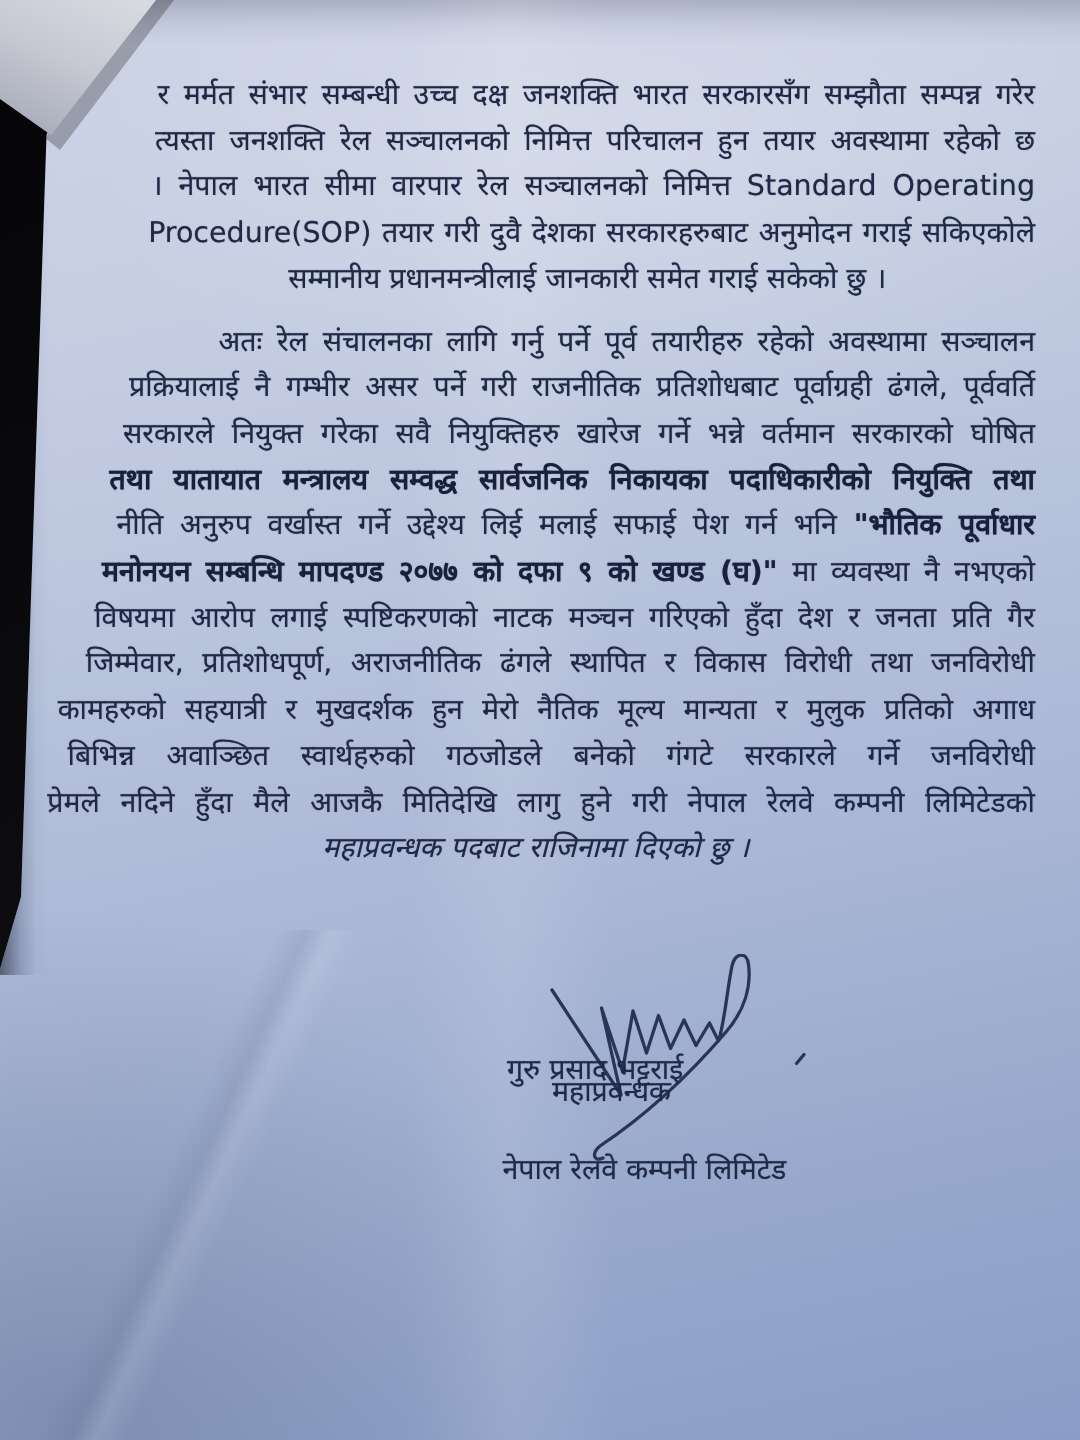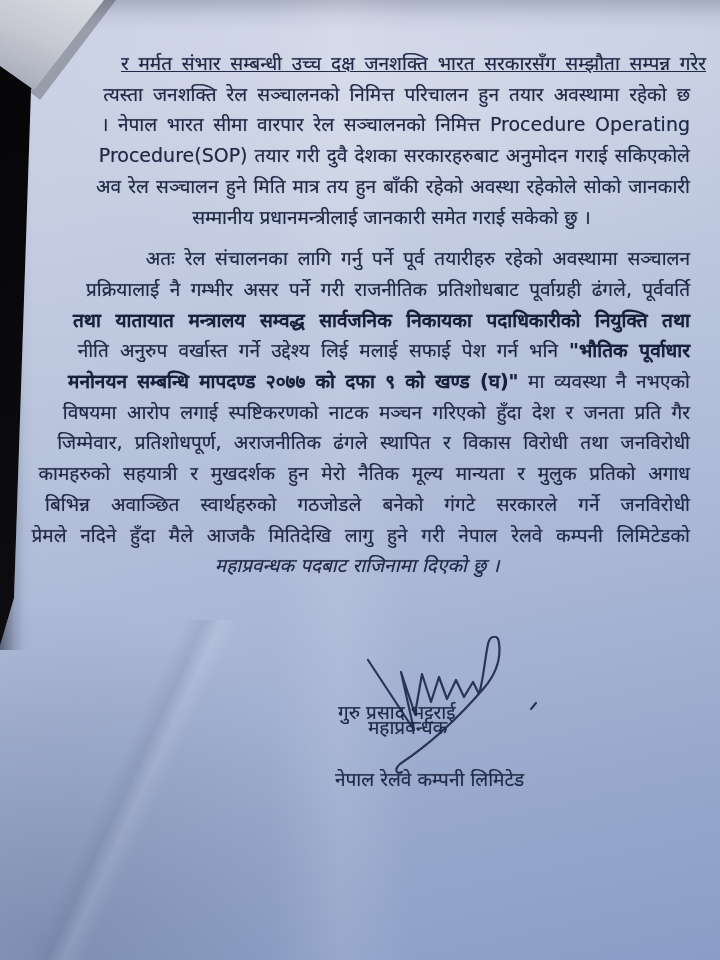--- a/index.html
+++ b/index.html
@@ -76,28 +76,28 @@
 <div class="photo">
 
   <div class="paper">
     <div class="shade left-curl"></div>
     <div class="shade top-edge"></div>
     <div class="shade sheen"></div>
     <div class="shade bottom-left"></div>
     <div class="shade crease"></div>
 
     <div class="letter-body" id="letter-body">
-        <div class="line just" style="margin-left: 16px; width: 585px; text-decoration: underline;"><span>र मर्मत संभार सम्बन्धी उच्च दक्ष जनशक्ति भारत सरकारसँग सम्झौता सम्पन्न गरेर</span></div>
+        <div class="line just" style="margin-left: 0px; width: 585px;"><span>र मर्मत संभार सम्बन्धी उच्च दक्ष जनशक्ति भारत सरकारसँग सम्झौता सम्पन्न गरेर</span></div>
         <div class="line just" style="margin-left: -1.76px; width: 586.76px;"><span>त्यस्ता जनशक्ति रेल सञ्चालनको निमित्त परिचालन हुन तयार अवस्थामा रहेको छ</span></div>
-        <div class="line just" style="margin-left: -3.84px; width: 588.84px;"><span>। नेपाल भारत सीमा वारपार रेल सञ्चालनको निमित्त Procedure Operating</span></div>
+        <div class="line just" style="margin-left: -3.84px; width: 588.84px;"><span>। नेपाल भारत सीमा वारपार रेल सञ्चालनको निमित्त Standard Operating</span></div>
         <div class="line just" style="margin-left: -6.24px; width: 591.24px;"><span>Procedure(SOP) तयार गरी दुवै देशका सरकारहरुबाट अनुमोदन गराई सकिएकोले</span></div>
-        <div class="line just" style="margin-left: -8.96px; width: 593.96px;"><span>अव रेल सञ्चालन हुने मिति मात्र तय हुन बाँकी रहेको अवस्था रहेकोले सोको जानकारी</span></div>
         <div class="line" style="margin-left: -12px; width: 597px;"><span>सम्मानीय प्रधानमन्त्रीलाई जानकारी समेत गराई सकेको छु ।</span></div>
         <div class="line just indent pgap" style="margin-left: -15.36px; width: 600.36px;"><span>अतः रेल संचालनका लागि गर्नु पर्ने पूर्व तयारीहरु रहेको अवस्थामा सञ्चालन</span></div>
         <div class="line just" style="margin-left: -19.04px; width: 604.04px;"><span>प्रक्रियालाई नै गम्भीर असर पर्ने गरी राजनीतिक प्रतिशोधबाट पूर्वाग्रही ढंगले, पूर्ववर्ति</span></div>
+        <div class="line just" style="margin-left: -23.04px; width: 608.04px;"><span>सरकारले नियुक्त गरेका सवै नियुक्तिहरु खारेज गर्ने भन्ने वर्तमान सरकारको घोषित</span></div>
         <div class="line just" style="margin-left: -32px; width: 617px;"><span class="b">तथा यातायात मन्त्रालय सम्वद्ध सार्वजनिक निकायका पदाधिकारीको नियुक्ति तथा</span></div>
         <div class="line just" style="margin-left: -27.36px; width: 612.36px;"><span>नीति अनुरुप वर्खास्त गर्ने उद्देश्य लिई मलाई सफाई पेश गर्न भनि </span><span class="b">"भौतिक पूर्वाधार</span></div>
         <div class="line just" style="margin-left: -36.96px; width: 621.96px;"><span class="b">मनोनयन सम्बन्धि मापदण्ड २०७७ को दफा ९ को खण्ड (घ)"</span><span> मा व्यवस्था नै नभएको</span></div>
         <div class="line just" style="margin-left: -42.24px; width: 627.24px;"><span>विषयमा आरोप लगाई स्पष्टिकरणको नाटक मञ्चन गरिएको हुँदा देश र जनता प्रति गैर</span></div>
         <div class="line just" style="margin-left: -47.84px; width: 632.84px;"><span>जिम्मेवार, प्रतिशोधपूर्ण, अराजनीतिक ढंगले स्थापित र विकास विरोधी तथा जनविरोधी</span></div>
         <div class="line just" style="margin-left: -66.56px; width: 651.56px;"><span>कामहरुको सहयात्री र मुखदर्शक हुन मेरो नैतिक मूल्य मान्यता र मुलुक प्रतिको अगाध</span></div>
         <div class="line just" style="margin-left: -60px; width: 645px;"><span>बिभिन्न अवाञ्छित स्वार्थहरुको गठजोडले बनेको गंगटे सरकारले गर्ने जनविरोधी</span></div>
         <div class="line just" style="margin-left: -73.44px; width: 658.44px;"><span>प्रेमले नदिने हुँदा मैले आजकै मितिदेखि लागु हुने गरी नेपाल रेलवे कम्पनी लिमिटेडको</span></div>
         <div class="line" style="margin-left: -80.64px; width: 665.64px; font-style: italic;"><span>महाप्रवन्धक पदबाट राजिनामा दिएको छु ।</span></div>
       </div>

